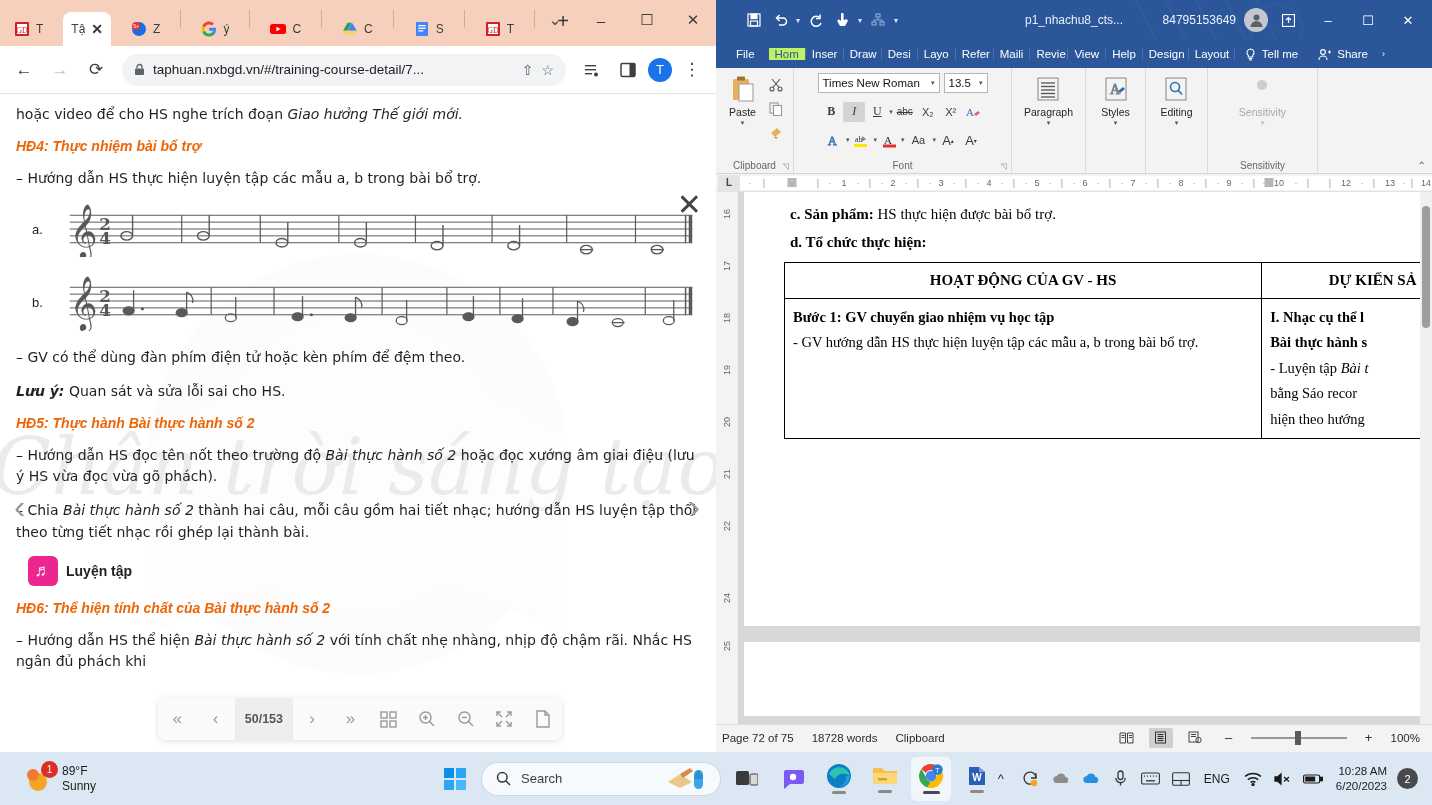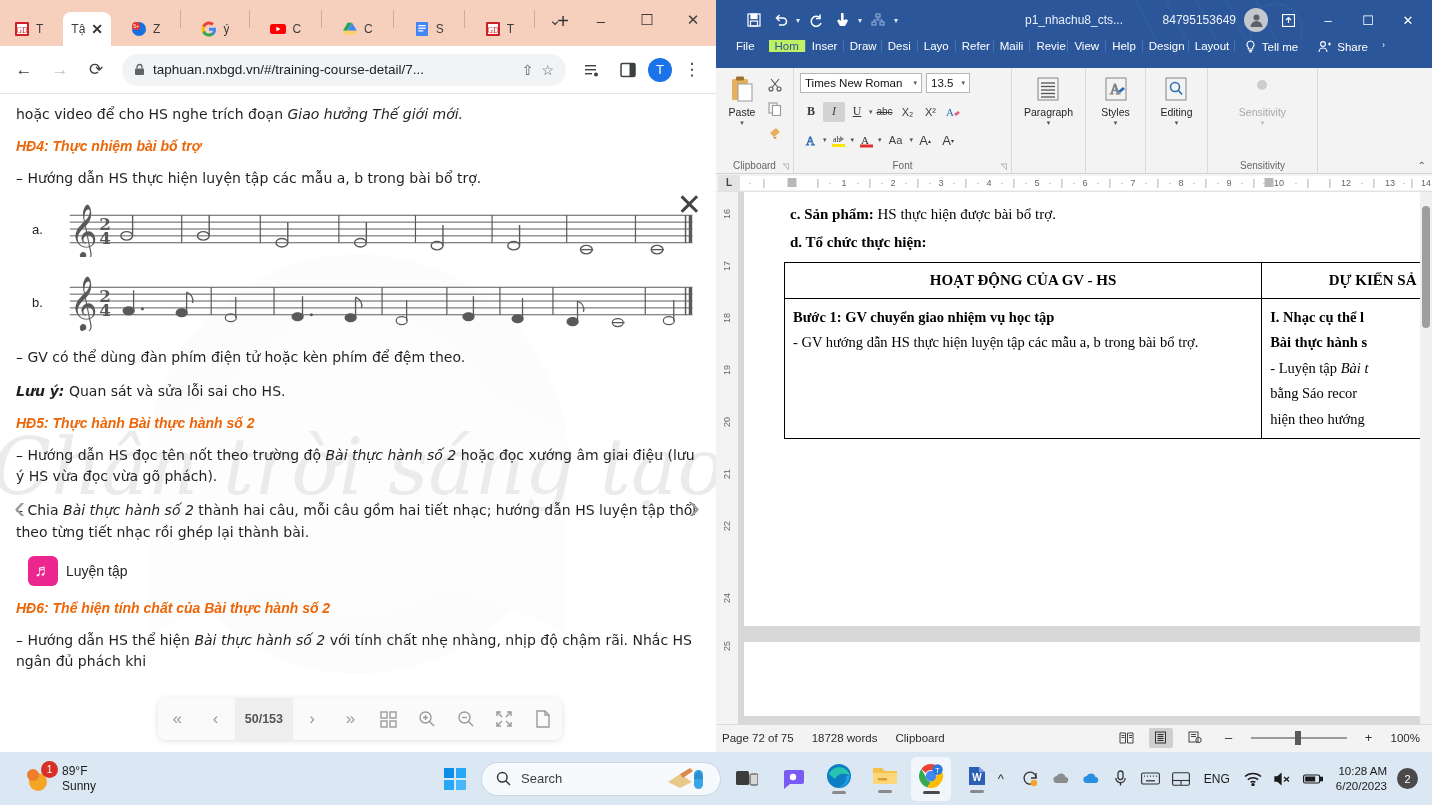--- a/index.html
+++ b/index.html
@@ -85,21 +85,21 @@
   #pdf-arrow-right { right: 16px; }
 
   .music-row { display: flex; align-items: center; gap: 8px; margin: 6px 0 16px 16px;
     position: relative; z-index: 2; }
   .music-label { font-size: 13px; color: #231f20; width: 16px; }
 
   #luyentap-row { display: flex; align-items: center; gap: 8px; margin: 8px 0 14px 12px;
     position: relative; z-index: 2; }
   #luyentap-icon { width: 30px; height: 30px; background: #ec268f; border-radius: 6px;
     display: flex; align-items: center; justify-content: center; color: #fff; font-size: 17px; }
-  #luyentap-label { font-size: 14px; font-weight: normal; color: #231f20; }
+  #luyentap-label { font-size: 14px; font-weight: bold; color: #231f20; }
 
   #pdf-toolbar {
     position: absolute; left: 158px; bottom: 12px; width: 404px; height: 42px;
     background: rgba(250,250,250,.97); border-radius: 8px; display: flex;
     align-items: center; z-index: 10; box-shadow: 0 1px 6px rgba(0,0,0,.13);
   }
   .tb-btn { flex: 1; height: 42px; display: flex; align-items: center; justify-content: center;
     color: #9a9a9a; font-size: 17px; cursor: pointer; }
   #tb-page { font-size: 12.5px; font-weight: bold; color: #555; background: #eeeeee;
     height: 42px; display: flex; align-items: center; justify-content: center; width: 58px; cursor: pointer;}
@@ -124,37 +124,37 @@
   #word-right { margin-left: auto; display: flex; align-items: center; z-index: 2; }
   #word-acct { font-size: 12px; color: #eef2fa; margin-right: 8px; }
   #word-avatar { width: 24px; height: 24px; border-radius: 50%; background: #c4c8ce;
     display: flex; align-items: center; justify-content: center; color: #5c6168;
     font-size: 13px; cursor: pointer; }
   .wbtn { width: 40px; height: 40px; display: flex; align-items: center;
     justify-content: center; font-size: 13px; color: #fff; cursor: pointer; }
   #word-titlebar-deco { position:absolute; inset:0; opacity:.28; }
 
   #word-ribbon-tabs {
-    height: 28px; background: #2b579a; display: flex; align-items: flex-start;
+    height: 28px; background: #2b579a; display: flex; align-items: center;
     font-size: 11.5px; color: #ffffff; padding-left: 6px;
   }
   .rtab { display: flex; align-items: center; padding: 0 6px; cursor: pointer;
     white-space: nowrap; overflow: hidden; max-width: 38px; border-right: 1px solid #4871ad;}
   .rtab.wide { max-width: 46px; }
   .rtab.file { max-width: 60px; padding: 0 14px; border-right: none; }
   .rtab.active { background: #bef264; color: #2b579a; }
   #rtab-tellme, #rtab-share { color: #fff; border-right: none; max-width: none; gap: 6px; padding: 0 10px;}
   #ribbon-more { display:flex; align-items:center; padding: 0 4px; font-size: 9px; color: #fff; cursor: pointer;}
 
   #word-ribbon {
     height: 106px; background: #f3f3f3; display: flex; border-bottom: 1px solid #d4d4d4;
     position: relative;
   }
   .rgroup { display: flex; flex-direction: column; justify-content: space-between;
-    border-right: 1px solid #dadada; padding: 3px 6px 0 6px; position: relative; }
+    border-right: 1px solid #dadada; padding: 3px 6px 0 6px; position: relative; align-items: center; }
   .rgroup-label { font-size: 10px; color: #666; text-align: center; padding-bottom: 2px; }
   .rgroup-label .dlg { position: absolute; right: 4px; bottom: 2px; font-size: 8px; color: #888; cursor: pointer;}
   .big-btn { display: flex; flex-direction: column; align-items: center; cursor: pointer;
     font-size: 10.5px; color: #262626; gap: 1px; padding: 2px 4px;}
   .big-ico { width: 32px; height: 32px; display: flex; align-items: center; justify-content: center; }
   .sbtn { width: 22px; height: 20px; display: flex; align-items: center; justify-content: center;
     font-size: 12px; color: #3b3b3b; cursor: pointer; border-radius: 2px; }
   .sbtn.on { background: #d3d3d3; }
   .caret { font-size: 7px; color: #555; cursor: pointer; }
   #font-name-box { width: 122px; height: 20px; border: 1px solid #b5b5b5; background: #fff;

